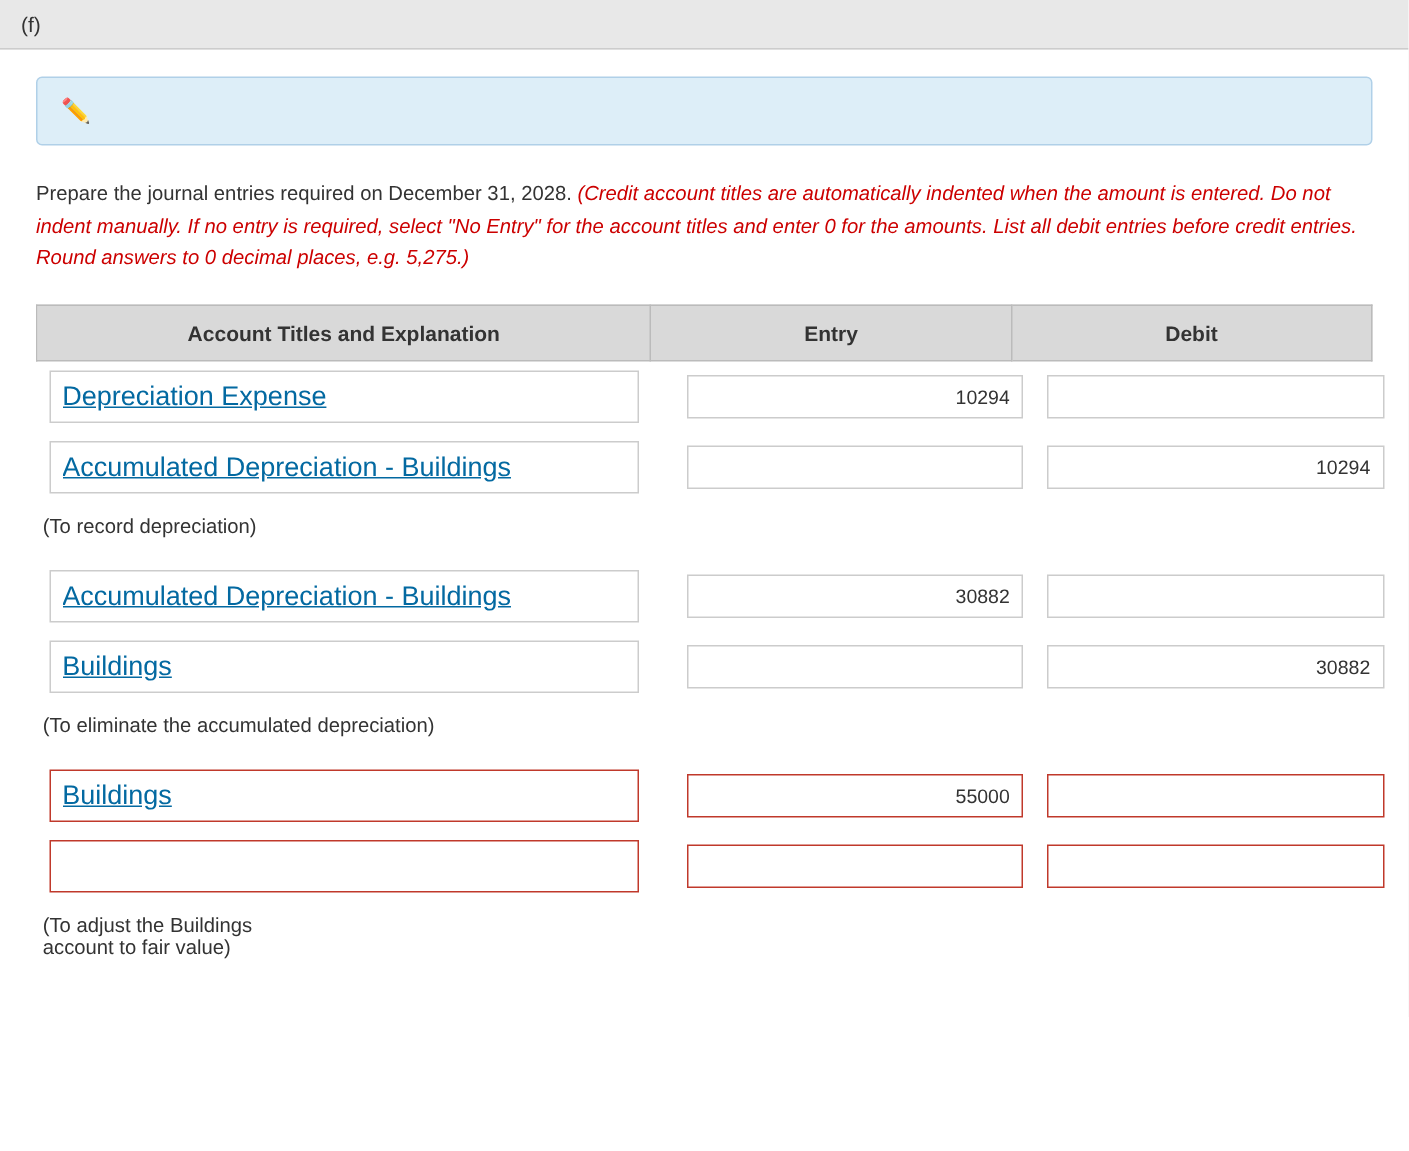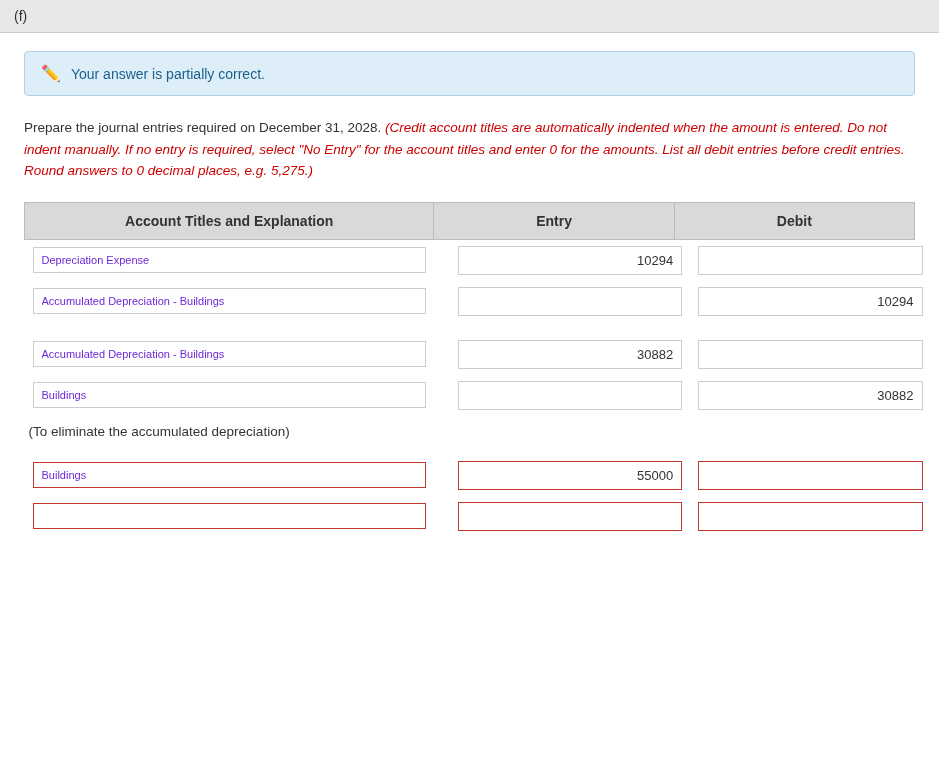--- a/index.html
+++ b/index.html
@@ -69,23 +69,24 @@
     .journal-table td {
       padding: 6px 8px;
       border: none;
       vertical-align: middle;
     }
     .account-input {
       width: 100%;
       padding: 6px 8px;
       border: 1px solid #ccc;
       background: #fff;
-      font-size: 11px;
-      color: #6d28d9;
+      font-size: 18px;
+      color: #0369a1;
       outline: none;
+      text-decoration: underline;
     }
     .account-input.red-border {
       border: 1.5px solid #c0392b;
     }
     .amount-input {
       width: 100%;
       padding: 6px 8px;
       border: 1px solid #ccc;
       background: #fff;
       font-size: 13px;
@@ -114,21 +115,20 @@
 
 <div class="page-wrapper">
   <div class="top-bar">
     <span>(f)</span>
   </div>
 
   <div class="content-area">
 
     <div class="partial-correct-banner">
       <span class="pencil-icon">✏️</span>
-      <span>Your answer is partially correct.</span>
     </div>
 
     <div class="instructions">
       <span>Prepare the journal entries required on December 31, 2028.</span>
       <span class="italic-red">(Credit account titles are automatically indented when the amount is entered. Do not indent manually. If no entry is required, select "No Entry" for the account titles and enter 0 for the amounts. List all debit entries before credit entries. Round answers to 0 decimal places, e.g. 5,275.)</span>
     </div>
 
     <table class="journal-table">
       <thead>
         <tr>
@@ -156,20 +156,23 @@
             <input type="text" class="account-input" value="Accumulated Depreciation - Buildings" readonly="" style="">
           </td>
           <td class="col-debit">
             <input type="text" class="amount-input" value="" readonly="" style="">
           </td>
           <td class="col-credit">
             <input type="text" class="amount-input" value="10294" readonly="" style="">
           </td>
         </tr>
 
+        <tr class="note-row">
+          <td colspan="3">(To record depreciation)</td>
+        </tr>
 
         <tr class="spacer-row">
             <td colspan="3"></td>
           </tr>
 
         <tr>
           <td class="col-account">
             <input type="text" class="account-input" value="Accumulated Depreciation - Buildings" readonly="" style="">
           </td>
           <td class="col-debit">
@@ -218,18 +221,21 @@
           </td>
           <td class="col-debit">
             <input type="text" class="amount-input red-border" value="" style="">
           </td>
           <td class="col-credit">
             <input type="text" class="amount-input red-border" value="" style="">
           </td>
         </tr>
 
 
+        <tr class="note-row">
+          <td colspan="3">(To adjust the Buildings<br>account to fair value)</td>
+        </tr>
 
       </tbody>
     </table>
 
   </div>
 </div>
 
 </body></html>

